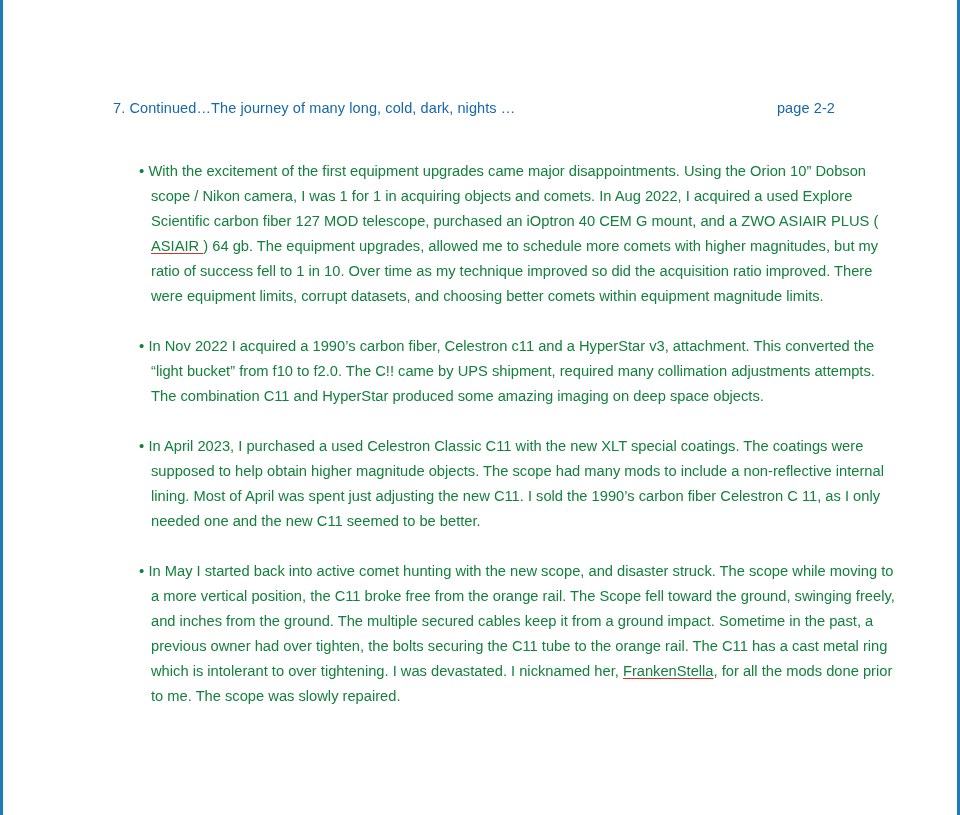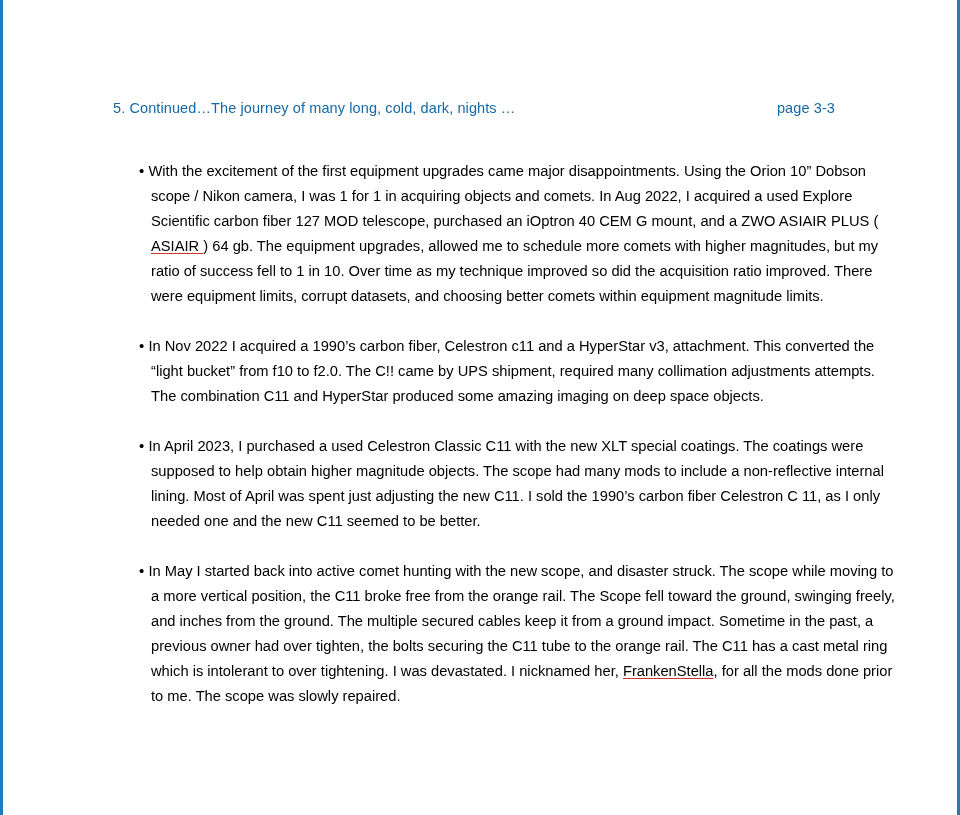--- a/index.html
+++ b/index.html
@@ -39,21 +39,21 @@
   }
   .page-number {
     white-space: nowrap;
     padding-right: 62px;
   }
   .body-area {
     position: absolute;
     top: 158px;
     left: 136px;
     width: 764px;
-    color: #000000;
+    color: #15803d;
     font-size: 14.7px;
     line-height: 25px;
   }
   .para {
     margin: 0 0 24px 0;
     text-indent: -12px;
     padding-left: 12px;
   }
   .para:last-child {
     margin-bottom: 9px;
@@ -68,22 +68,22 @@
     text-decoration-thickness: 1px;
     text-underline-offset: 2px;
   }
 </style>
 </head>
 <body>
 
 <div class="page">
 
   <div class="header-row">
-    <div class="header-title">5. Continued…The journey of many long, cold, dark, nights …</div>
-    <div class="page-number">page 3-3</div>
+    <div class="header-title">7. Continued…The journey of many long, cold, dark, nights …</div>
+    <div class="page-number">page 2-2</div>
   </div>
 
   <div class="body-area">
     <p class="para"><span class="bullet">• </span><span>With the excitement of the first equipment upgrades came major disappointments. Using the Orion 10” Dobson scope / Nikon camera,  I was 1 for 1 in acquiring objects and comets. In Aug 2022, I acquired a used Explore Scientific carbon fiber 127 MOD telescope, purchased an iOptron 40 CEM G mount, and a ZWO ASIAIR PLUS (</span><span class="spell"> ASIAIR </span><span>) 64 gb.  The equipment upgrades, allowed me to schedule more comets with higher magnitudes, but my ratio of success fell to 1 in 10.  Over time as my technique improved so did the acquisition ratio improved. There were equipment limits, corrupt datasets, and choosing better comets within equipment magnitude limits.</span></p>
     <p class="para"><span class="bullet">• </span><span>In Nov 2022 I acquired a 1990’s carbon fiber, Celestron c11 and a HyperStar v3, attachment. This converted the “light bucket” from f10 to f2.0. The C!! came by UPS shipment,  required many collimation adjustments attempts. The combination C11 and HyperStar produced some amazing imaging on deep space objects.</span></p>
     <p class="para"><span class="bullet">• </span><span>In April 2023,  I purchased a used Celestron Classic C11 with the new XLT special coatings. The coatings were supposed to help obtain higher magnitude objects. The scope had many mods to include a non-reflective internal lining. Most of April was spent just adjusting the new C11.  I sold the 1990’s carbon fiber Celestron C 11, as I only needed one and the new C11 seemed to be better.</span></p>
     <p class="para"><span class="bullet">• </span><span>In May I started back into active comet hunting with the new scope, and disaster struck.  The scope while moving to a more vertical position, the C11 broke free from the orange rail. The Scope fell toward the ground, swinging freely, and inches from the ground. The multiple secured cables keep it from a ground impact. Sometime in the past, a previous owner had over tighten, the bolts securing the C11 tube to the orange rail. The C11 has a cast metal ring which is intolerant to over tightening. I was devastated. I nicknamed her, </span><span class="spell">FrankenStella</span><span>, for all the mods done prior to me.  The scope was slowly repaired.</span></p>
   </div>
 
 </div>

